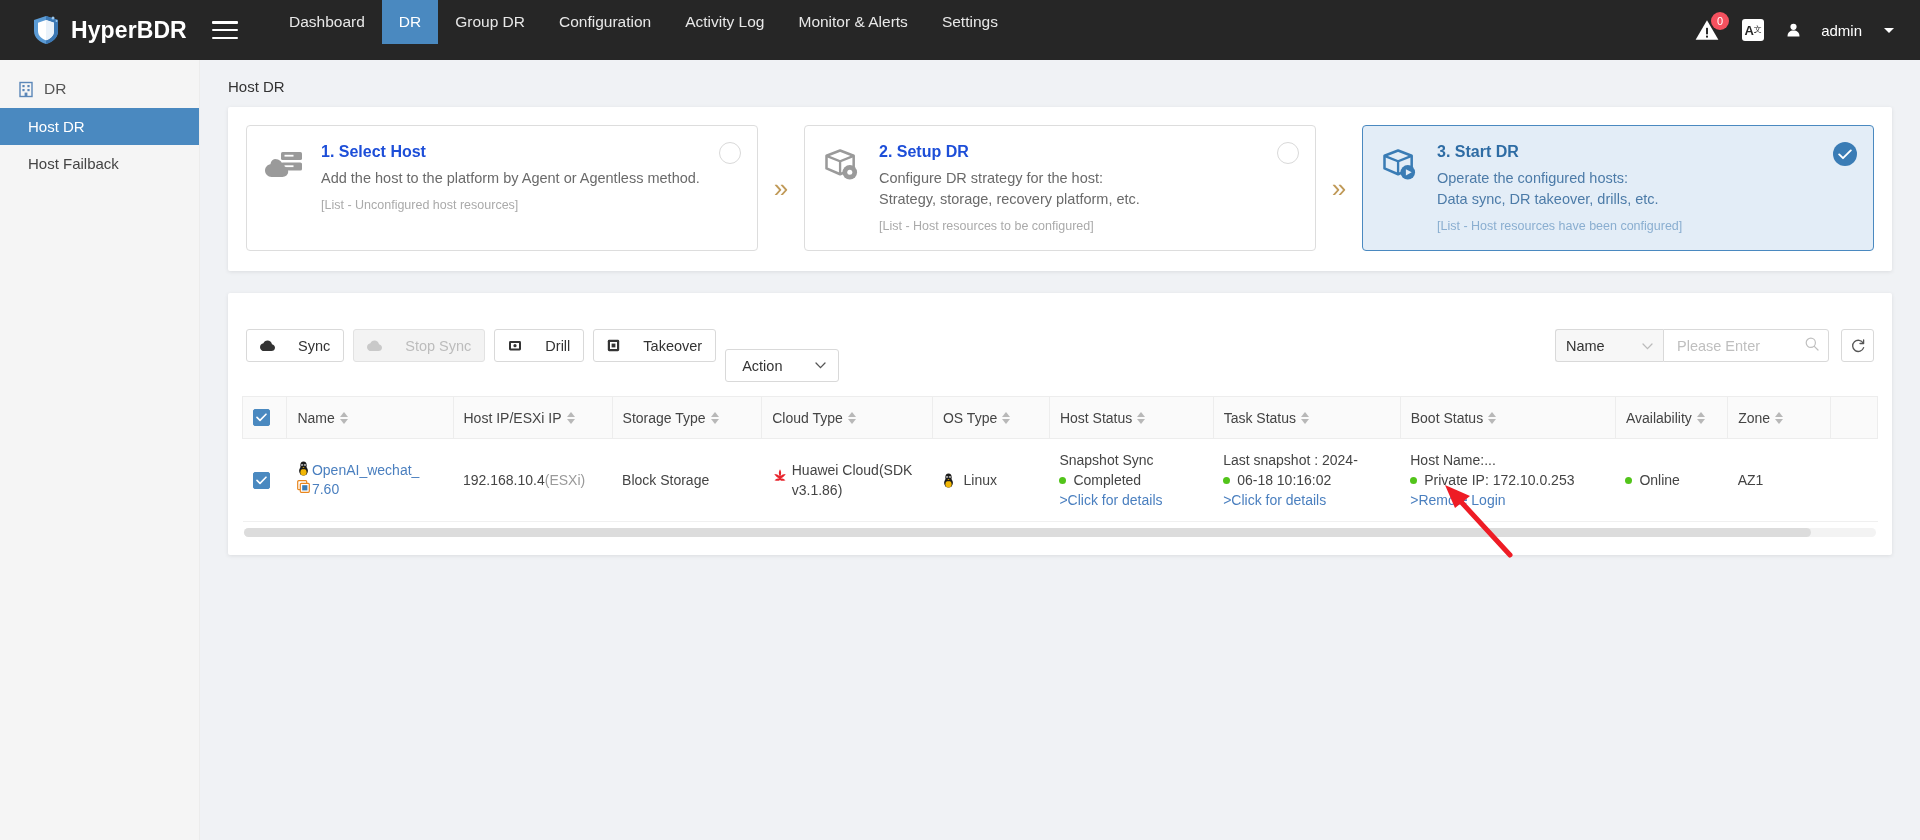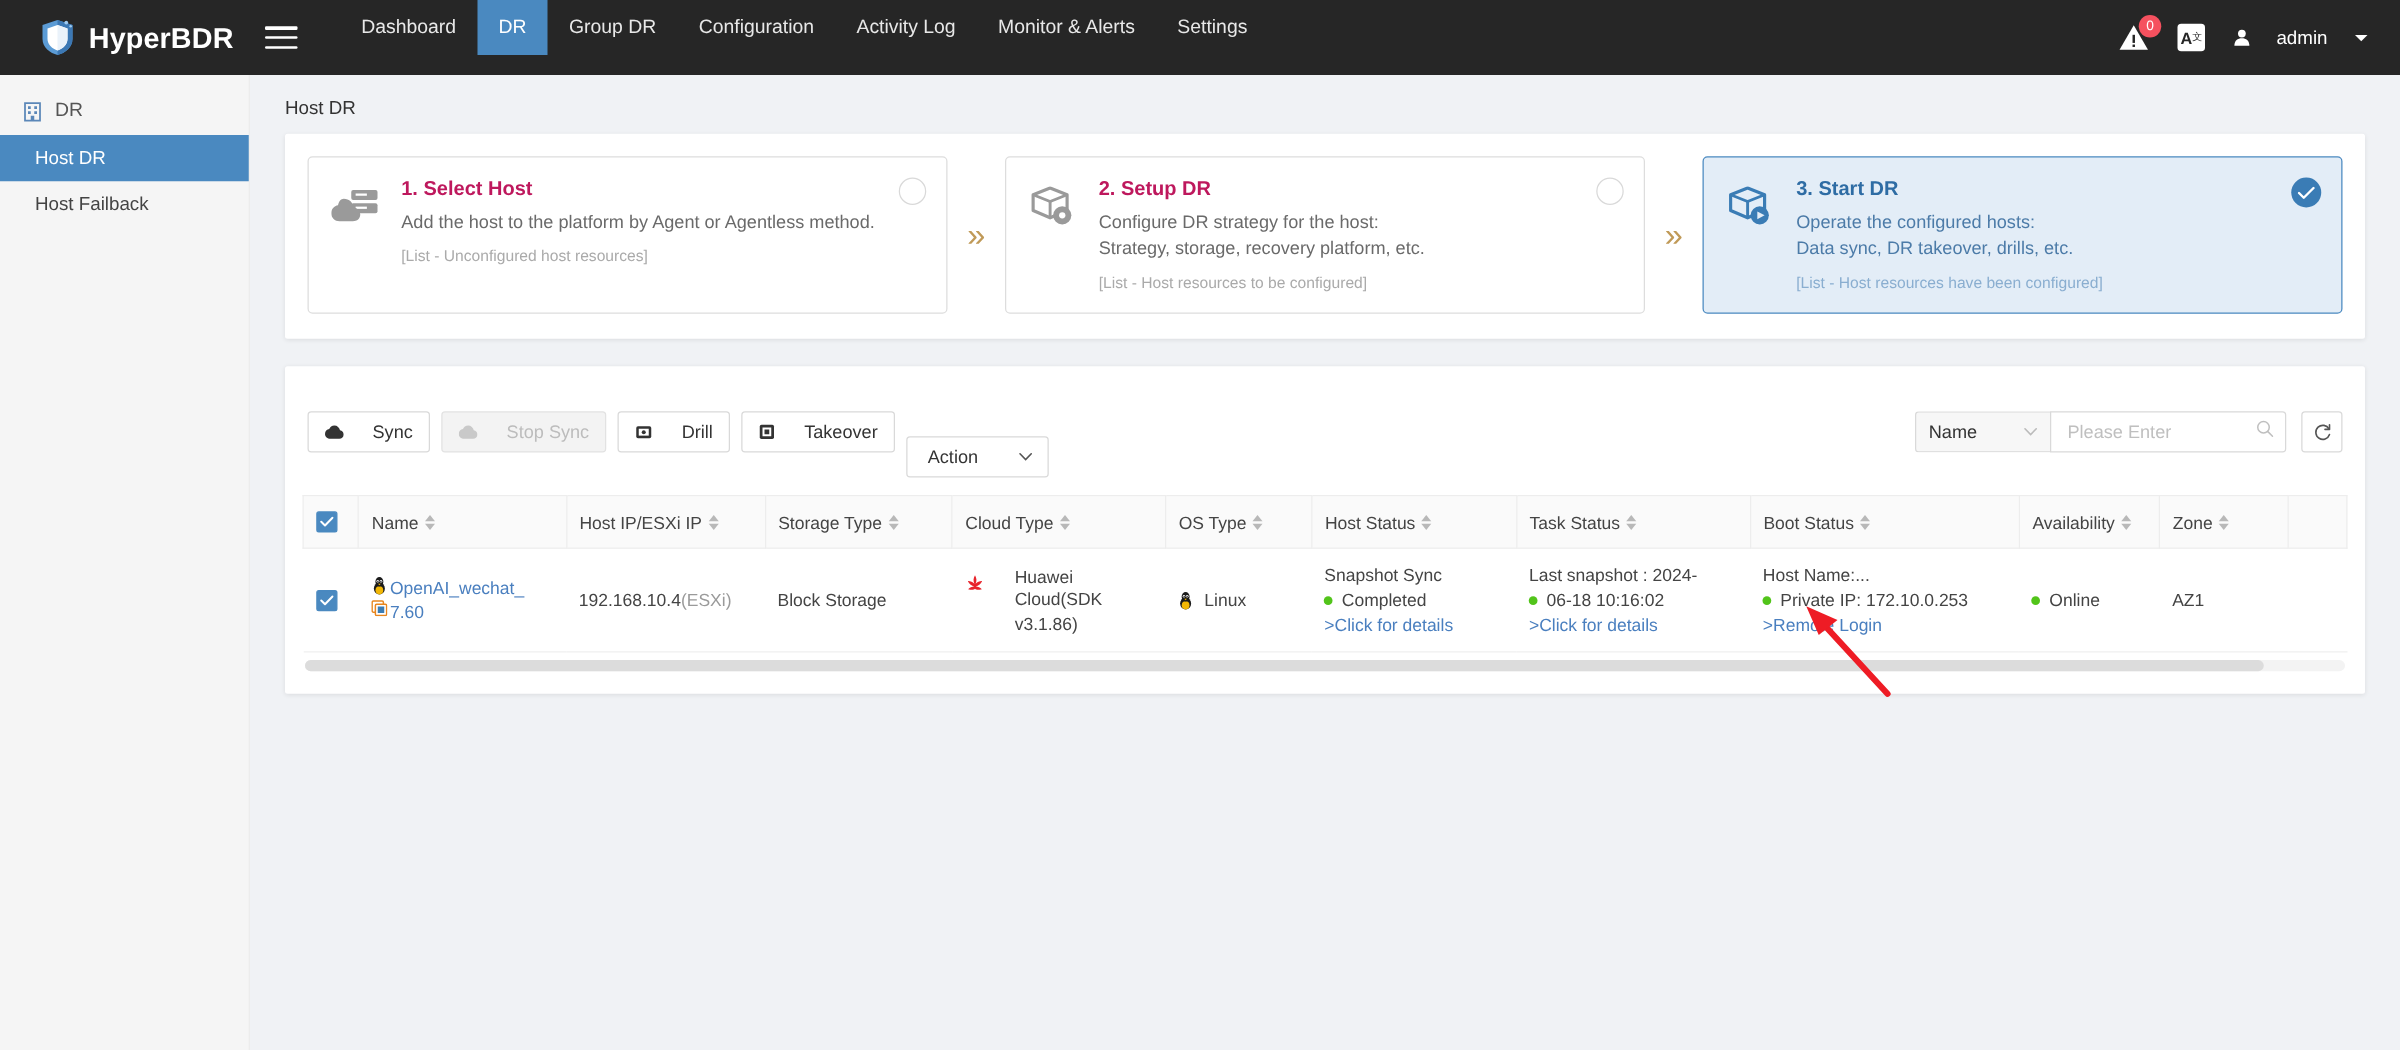--- a/index.html
+++ b/index.html
@@ -64,21 +64,21 @@
   .steps-panel { padding: 18px 18px 20px 18px; }
   .steps { display: flex; align-items: stretch; }
   .step {
     flex: 1; border: 1px solid #ddd; border-radius: 4px; padding: 17px 18px 14px 18px;
     display: flex; gap: 16px; position: relative; min-height: 126px; background: #fff;
   }
   .step.active { border-color: #4a89c0; background: #e3edf7; }
   .step-icon { width: 40px; flex: none; padding-top: 6px; color: #9a9a9a; }
   .step.active .step-icon { color: #3a7cb5; }
   .step-body { flex: 1; min-width: 0; }
-  .step-title { font-size: 16px; font-weight: bold; color: #be185d; margin-bottom: 7px; }
+  .step-title { font-size: 16px; font-weight: bold; color: #1d4ed8; margin-bottom: 7px; }
   .step.active .step-title { color: #2e6ca4; }
   .step-desc { font-size: 14.5px; color: #6a6a6a; line-height: 21px; }
   .step.active .step-desc { color: #4c7ba8; }
   .step-note { font-size: 12.5px; color: #aaa; margin-top: 9px; }
   .step.active .step-note { color: #8aaed0; }
   .step-circle {
     position: absolute; right: 16px; top: 16px; width: 22px; height: 22px;
     border: 1px solid #d9d9d9; border-radius: 50%;
   }
   .step-check {
@@ -101,21 +101,21 @@
   .btn.disabled { background: #f3f3f3; color: #bcbcbc; border-color: #e2e2e2; cursor: not-allowed; }
   .btn .glyph { display: inline-flex; align-items: center; }
   .search-area { margin-left: auto; display: flex; align-items: center; }
   .sel {
     height: 33px; border: 1px solid #d9d9d9; border-right: none; background: #f7f7f7;
     border-radius: 3px 0 0 3px; display: flex; align-items: center; justify-content: space-between;
     padding: 0 10px; width: 108px; font-size: 14.5px; color: #333; cursor: pointer;
   }
   .sel .caret { color: #b5b5b5; font-size: 11px; }
   .searchbox {
-    height: 33px; border: 1px solid #d9d9d9; border-radius: 0 3px 3px 0; width: 189px;
+    height: 33px; border: 1px solid #d9d9d9; border-radius: 0 3px 3px 0; width: 166px;
     display: flex; align-items: center; padding: 0 9px 0 11px; background: #fff;
   }
   .searchbox input {
     border: none; outline: none; flex: 1; font-size: 14.5px; color: #333; min-width: 0;
     font-family: "Liberation Sans", sans-serif; background: transparent;
   }
   .searchbox input::placeholder { color: #bfbfbf; }
   .refresh-btn {
     width: 33px; height: 33px; border: 1px solid #d9d9d9; border-radius: 3px; background: #fff;
     margin-left: 12px; display: flex; align-items: center; justify-content: center; cursor: pointer;
@@ -506,21 +506,21 @@
                   </svg>
                   <span class="link">7.60</span>
                 </div>
               </div>
             </td>
             <td>
               <span>192.168.10.4</span><span class="muted">(ESXi)</span>
             </td>
             <td>Block Storage</td>
             <td>
-              <div style="display:flex; gap:24px; align-items:flex-start;">
+              <div style="display:flex; gap:4px; align-items:flex-start;">
                 <svg width="16" height="16" viewBox="0 0 16 16" style="margin-top:8px;flex:none;">
                   <path d="M8 1.2 C6.6 3.6 6.5 5.6 7.5 8 C6 6.6 4.3 5.8 2.3 5.9 C3.6 8.2 5.2 9.5 7.4 10.2 C5.5 10.3 3.9 11 2.5 12.3 C5.1 13.2 7 13 8 12 C9 13 10.9 13.2 13.5 12.3 C12.1 11 10.5 10.3 8.6 10.2 C10.8 9.5 12.4 8.2 13.7 5.9 C11.7 5.8 10 6.6 8.5 8 C9.5 5.6 9.4 3.6 8 1.2 Z" fill="#e8242c"></path>
                 </svg>
                 <div class="stack">
                   <div>Huawei Cloud(SDK</div>
                   <div>v3.1.86)</div>
                 </div>
               </div>
             </td>
             <td>

